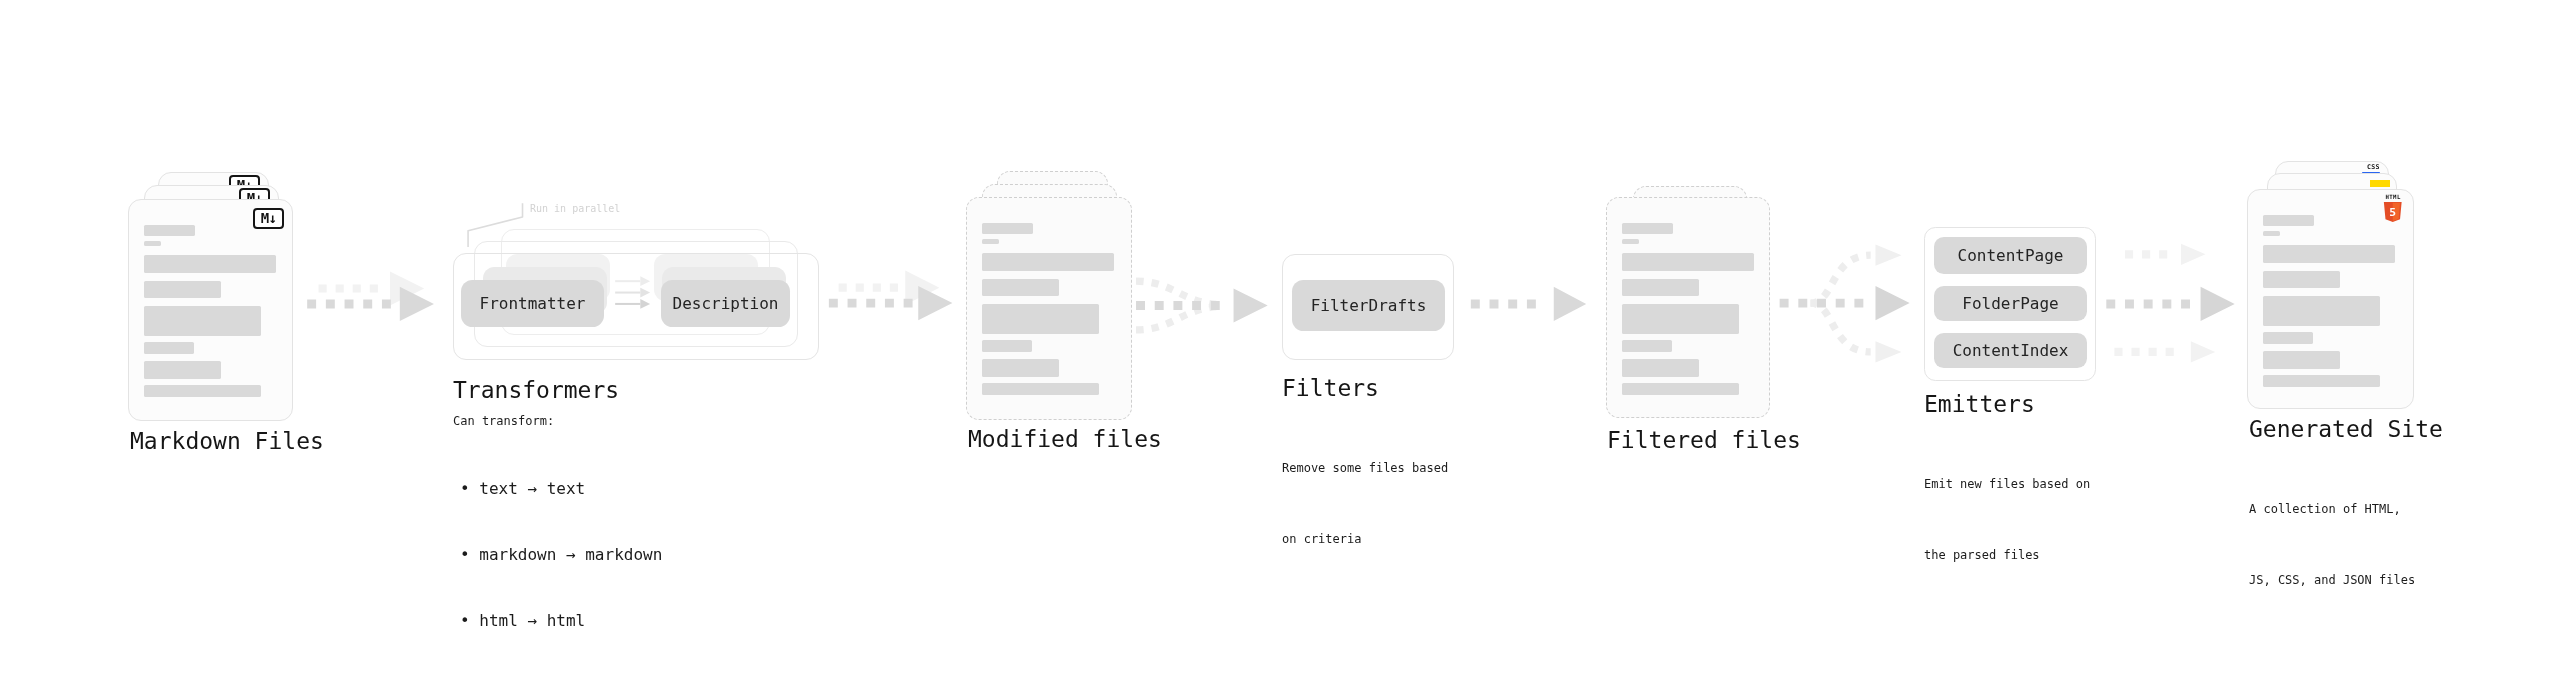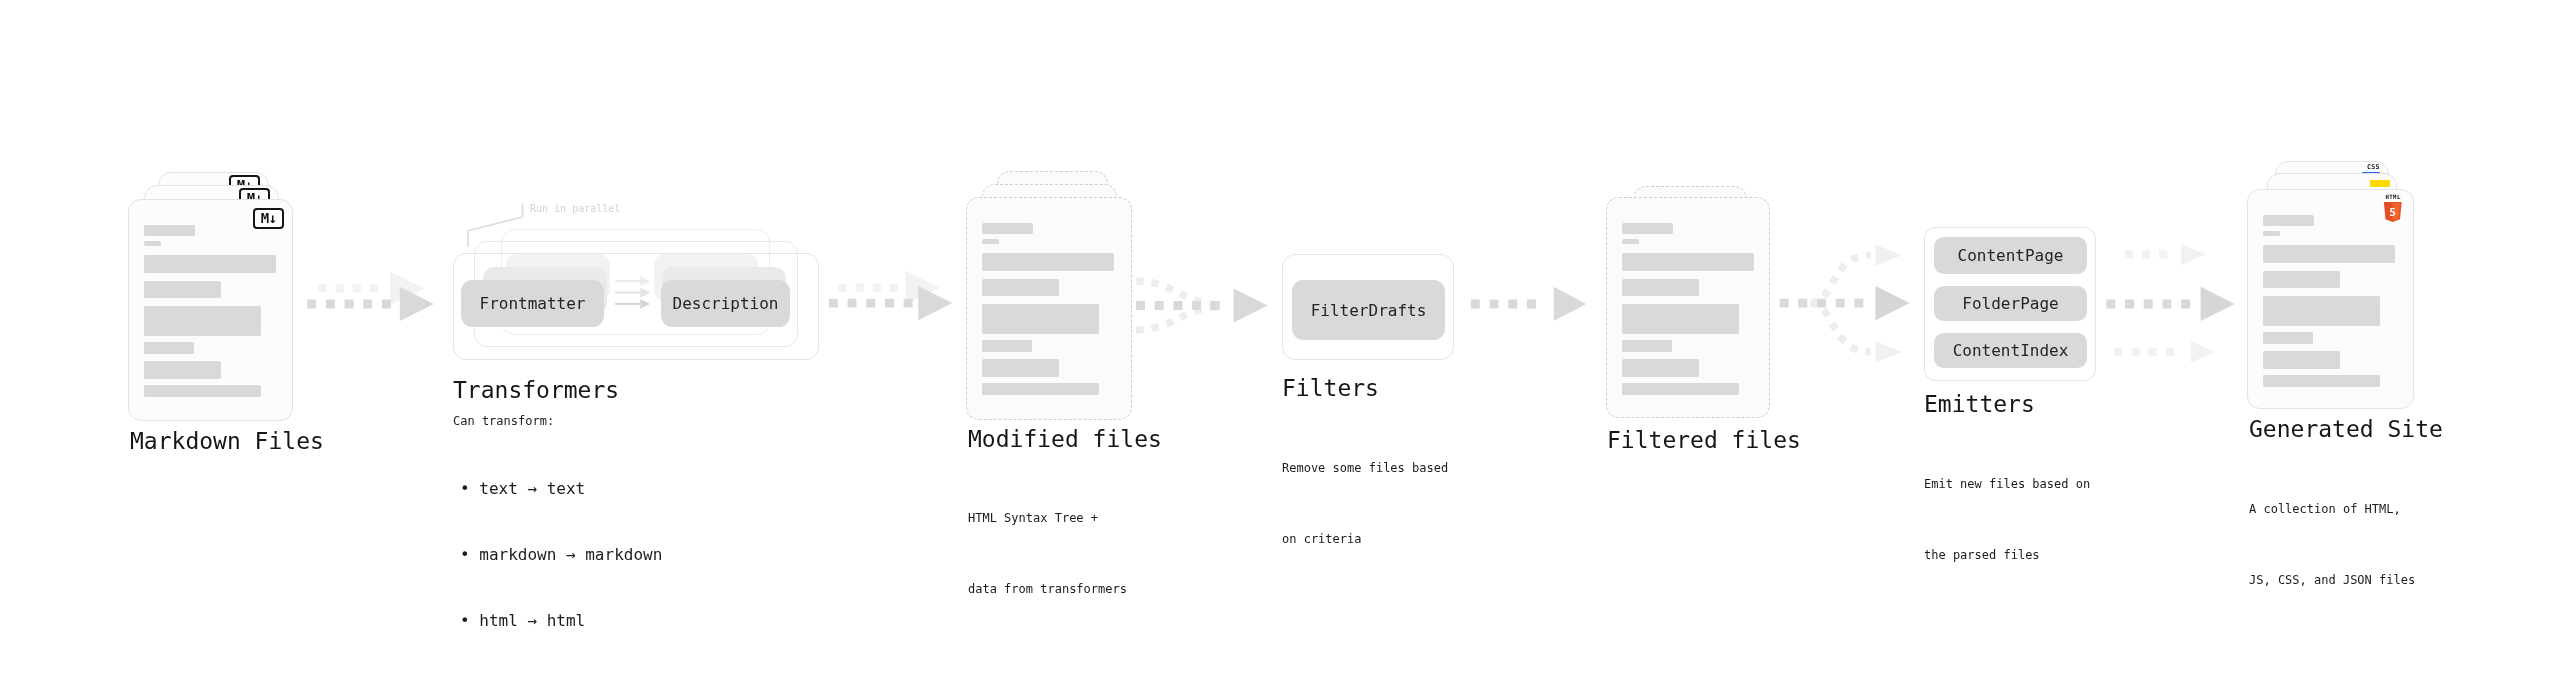--- a/index.html
+++ b/index.html
@@ -170,27 +170,23 @@
     <div class="bar b1"></div>
     <div class="bar b2"></div>
     <div class="bar b3"></div>
     <div class="bar b4"></div>
     <div class="bar b5"></div>
     <div class="bar b6"></div>
     <div class="bar b7"></div>
     <div class="bar b8"></div>
   </div>
   <div class="title" style="left:968px;top:426px">Modified files</div>
-  <div class="caption" style="left:968px;top:460px">
-    <div>HTML Syntax Tree +</div>
-    <div>data from transformers</div>
-  </div>
 
   <div class="obox" style="left:1282px;top:254px;width:172px;height:106px;background:#ffffff"></div>
-  <div class="pill" style="left:1292px;top:280px;width:153px;height:60px">FilterDrafts</div>
+  <div class="pill" style="left:1292px;top:280px;width:153px;height:51px">FilterDrafts</div>
   <div class="title" style="left:1282px;top:375px">Filters</div>
   <div class="caption" style="left:1282px;top:410px">
     <div>Remove some files based</div>
     <div>on criteria</div>
   </div>
 
   <div class="card dashed" style="left:1633px;top:186px;width:114px;height:221px"></div>
   <div class="card dashed" style="left:1606px;top:197px;width:164px;height:221px">
     <div class="bar b1"></div>
     <div class="bar b2"></div>

